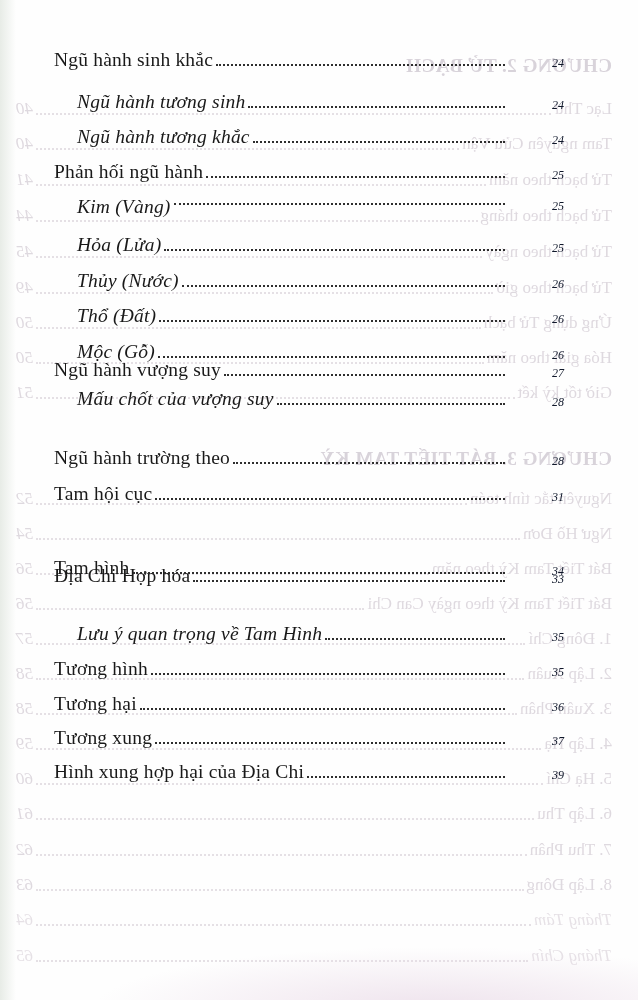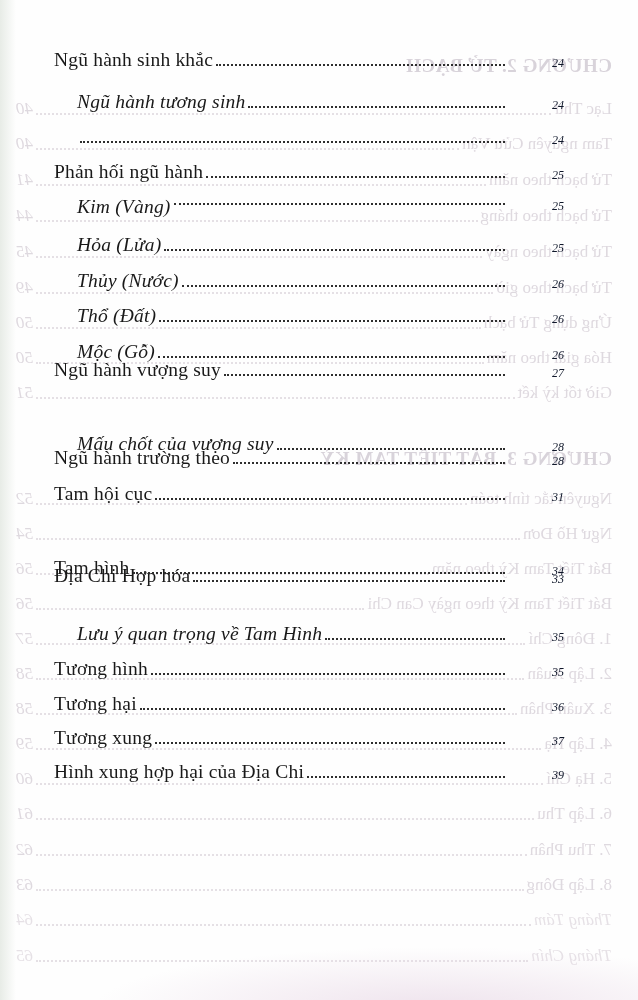--- a/index.html
+++ b/index.html
@@ -190,20 +190,21 @@
     <span class="label">Ngũ hành sinh khắc</span>
     <span class="leader"></span>
     <span class="pg">24</span>
   </div>
       <div class="toc-row sub" style="top: 86px;">
     <span class="label">Ngũ hành tương sinh</span>
     <span class="leader"></span>
     <span class="pg">24</span>
   </div>
       <div class="toc-row sub" style="top: 121px;">
+    <span class="label">Ngũ hành tương khắc</span>
     <span class="leader"></span>
     <span class="pg">24</span>
   </div>
       <div class="toc-row" style="top: 156px;">
     <span class="label">Phản hối ngũ hành</span>
     <span class="leader"></span>
     <span class="pg">25</span>
   </div>
       <div class="toc-row sub" style="top: 193px; align-items: center;">
     <span class="label">Kim (Vàng)</span>
@@ -228,21 +229,21 @@
       <div class="toc-row sub" style="top: 336px;">
     <span class="label">Mộc (Gỗ)</span>
     <span class="leader"></span>
     <span class="pg">26</span>
   </div>
       <div class="toc-row" style="top: 354px;">
     <span class="label">Ngũ hành vượng suy</span>
     <span class="leader"></span>
     <span class="pg">27</span>
   </div>
-      <div class="toc-row sub" style="top: 428px;">
+      <div class="toc-row sub" style="top: 383px;">
     <span class="label">Mấu chốt của vượng suy</span>
     <span class="leader"></span>
     <span class="pg">28</span>
   </div>
       <div class="toc-row" style="top: 442px;">
     <span class="label">Ngũ hành trường theo</span>
     <span class="leader"></span>
     <span class="pg">28</span>
   </div>
       <div class="toc-row" style="top: 478px;">

